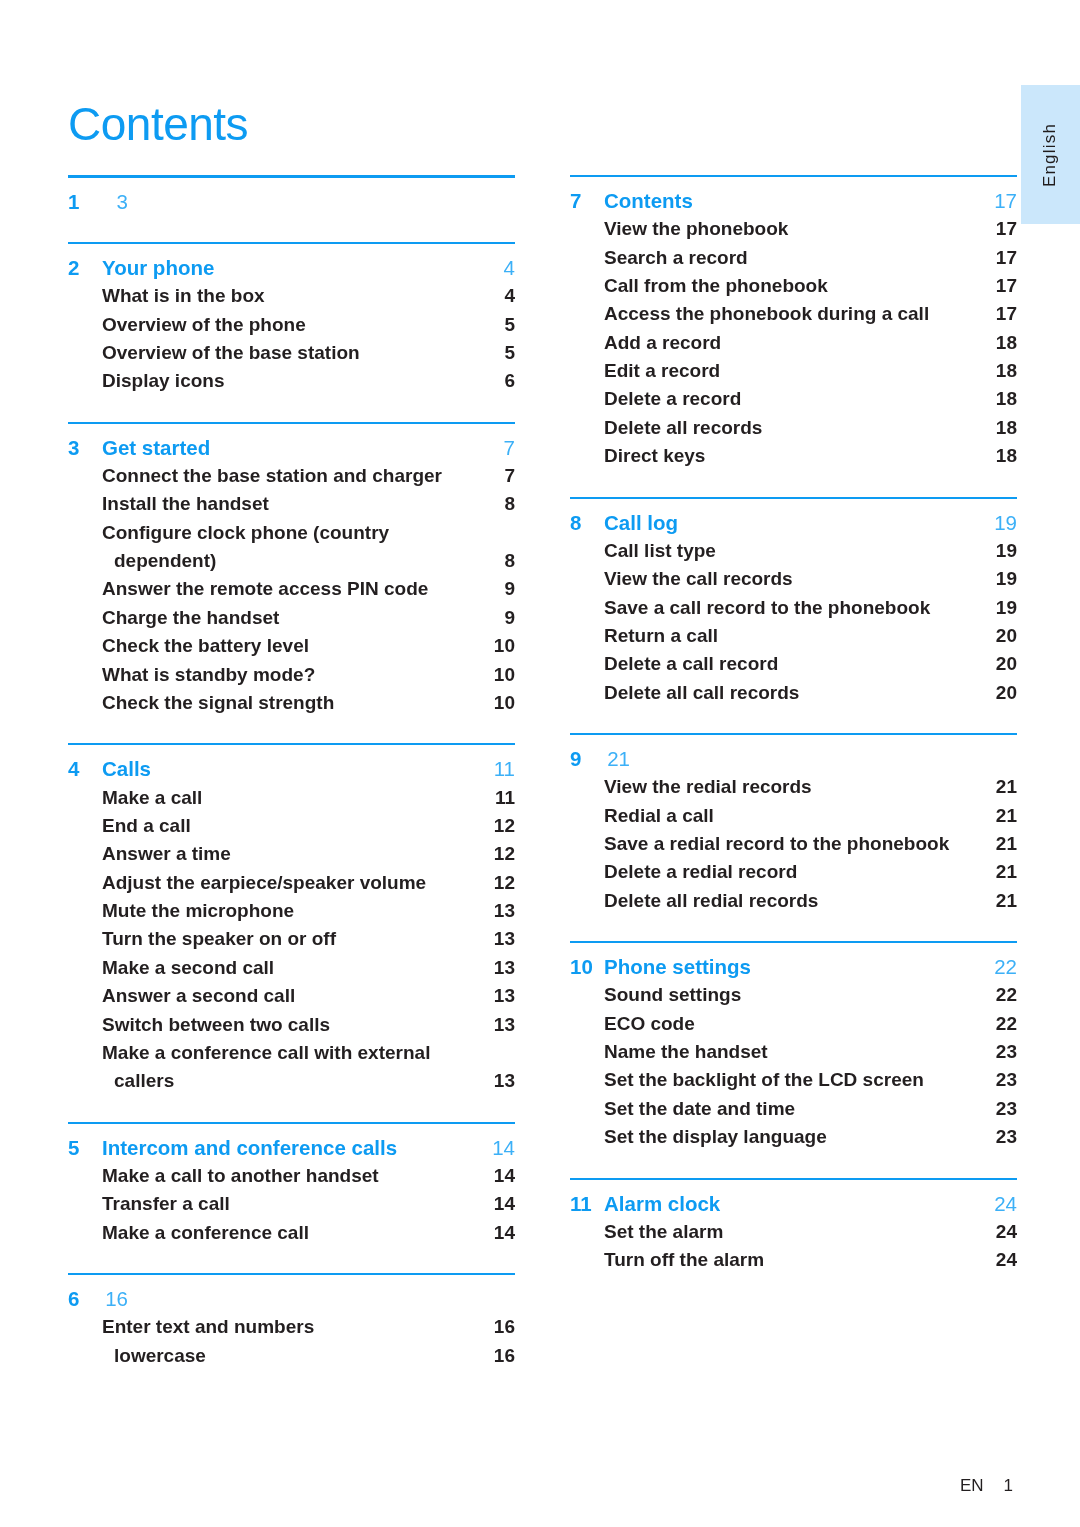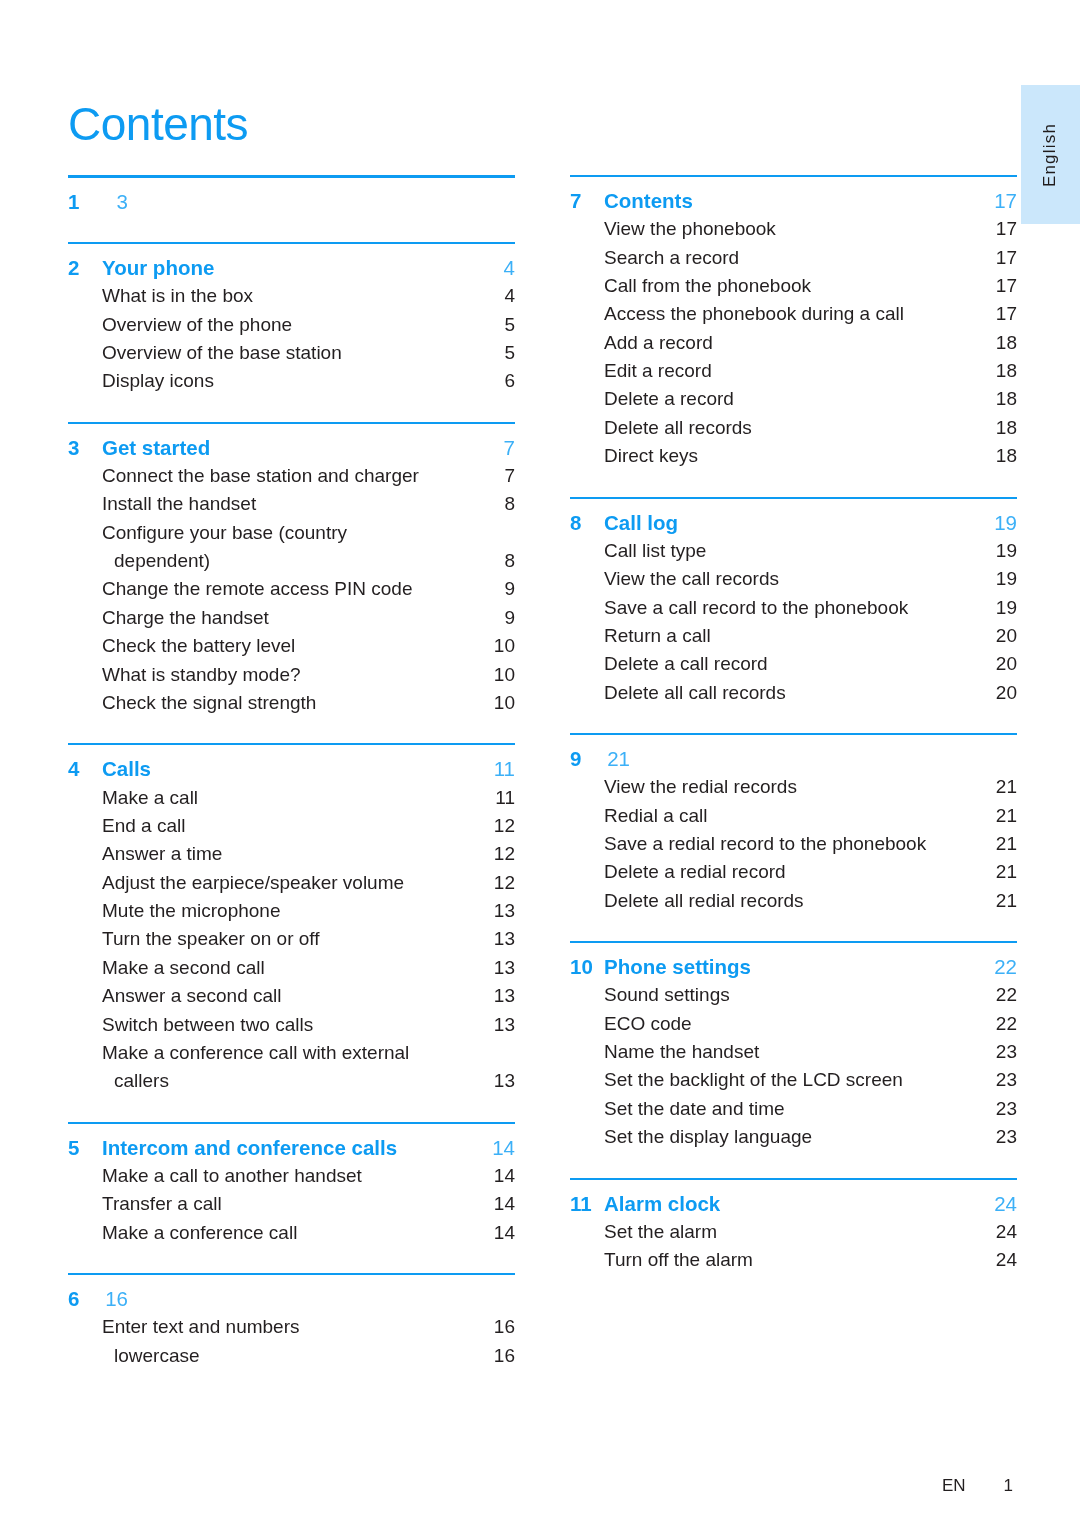--- a/index.html
+++ b/index.html
@@ -99,21 +99,21 @@
     min-width: 26px;
   }
 
   
   .sub {
     display: flex;
     align-items: baseline;
     font-size: 19px;
     color: #231f20;
     line-height: 1.495;
-    font-weight: 400;
+    font-weight: 700;
   }
   .sub-text {
     flex: 1 1 auto;
     padding-left: 34px;
     white-space: pre-wrap;
   }
   .sub-text.cont {
     padding-left: 46px;
   }
   .sub-page {
@@ -128,21 +128,21 @@
     position: absolute;
     left: 0;
     top: 1476px;
     width: 1013px;
     display: flex;
     justify-content: flex-end;
     align-items: baseline;
     font-size: 17px;
     color: #231f20;
   }
-  .footer-lang { margin-right: 38px; }
+  .footer-lang { margin-right: 20px; }
 </style>
 </head>
 <body>
 
 <div class="page">
 
   <h1 class="doc-title">Contents</h1>
 
   <div class="lang-tab">
     <span class="lang-tab-label">English</span>
@@ -189,29 +189,29 @@
         </div>
         <div class="sub">
           <span class="sub-text">Connect the base station and charger</span>
           <span class="sub-page">7</span>
         </div>
         <div class="sub">
           <span class="sub-text">Install the handset</span>
           <span class="sub-page">8</span>
         </div>
         <div class="sub">
-          <span class="sub-text">Configure your base (country</span>
+          <span class="sub-text">Configure clock phone (country</span>
           <span class="sub-page"></span>
         </div>
         <div class="sub">
           <span class="sub-text cont">dependent)</span>
           <span class="sub-page">8</span>
         </div>
         <div class="sub">
-          <span class="sub-text">Change the remote access PIN code</span>
+          <span class="sub-text">Answer the remote access PIN code</span>
           <span class="sub-page">9</span>
         </div>
         <div class="sub">
           <span class="sub-text">Charge the handset</span>
           <span class="sub-page">9</span>
         </div>
         <div class="sub">
           <span class="sub-text">Check the battery level</span>
           <span class="sub-page">10</span>
         </div>

